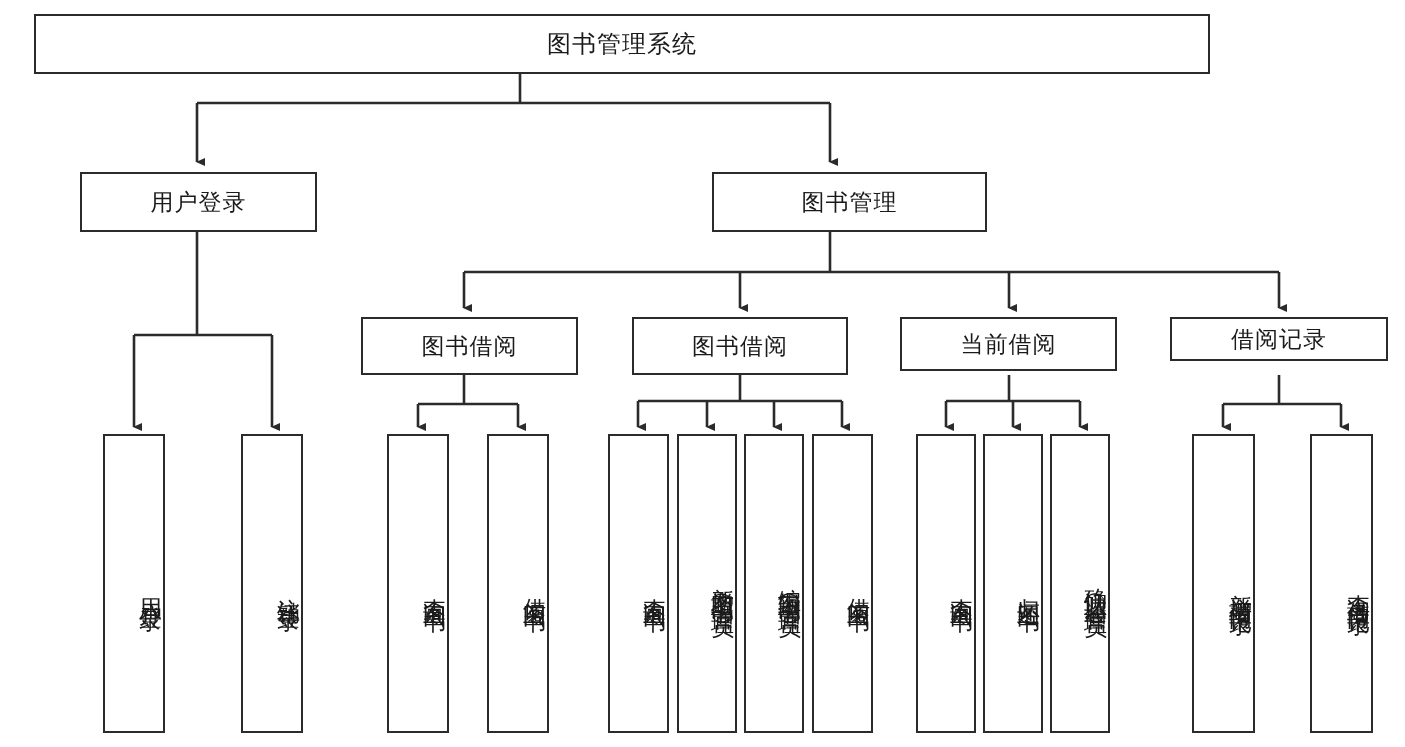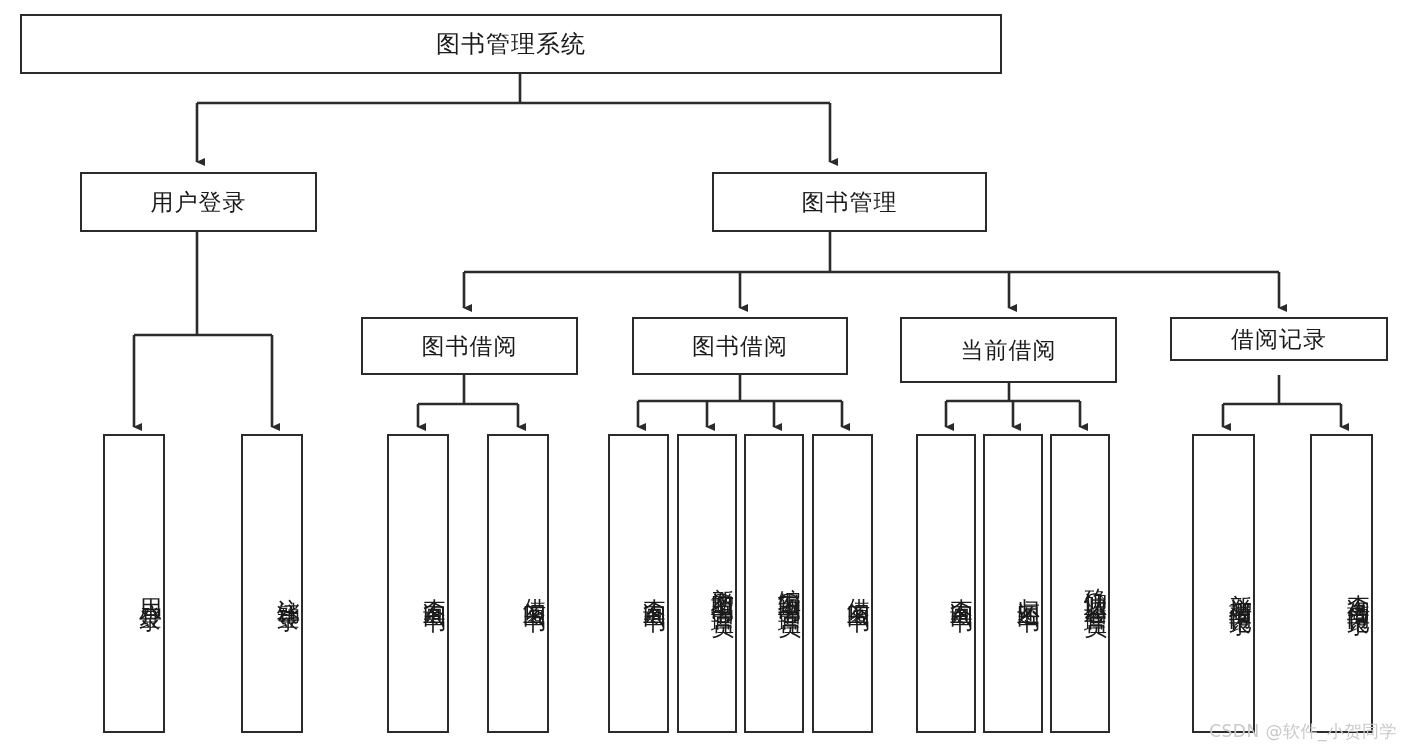--- a/index.html
+++ b/index.html
@@ -65,38 +65,38 @@
       <path d="M1013,401 L1013,427" marker-end="url(#arw)"></path>
       <path d="M1080,401 L1080,427" marker-end="url(#arw)"></path>
 
       <path d="M1279,375 L1279,404"></path>
       <path d="M1223,404 L1341,404"></path>
       <path d="M1223,404 L1223,427" marker-end="url(#arw)"></path>
       <path d="M1341,404 L1341,427" marker-end="url(#arw)"></path>
     </g>
   </svg>
 
-  <div class="node h root" style="left:20px;top:14px;width:982px;height:60px;font-family:Liberation Serif, serif;">
+  <div class="node h root" style="left:34px;top:14px;width:1176px;height:60px;font-family:Liberation Serif, serif;">
     <span>图书管理系统</span>
   </div>
 
   <div class="node h" style="left:80px;top:172px;width:237px;height:60px;">
     <span>用户登录</span>
   </div>
   <div class="node h" style="left:712px;top:172px;width:275px;height:60px;">
     <span>图书管理</span>
   </div>
 
   <div class="node h" style="left:361px;top:317px;width:217px;height:58px;">
     <span>图书借阅</span>
   </div>
   <div class="node h" style="left:632px;top:317px;width:216px;height:58px;">
     <span>图书借阅</span>
   </div>
-  <div class="node h" style="left:900px;top:317px;width:217px;height:66px;">
+  <div class="node h" style="left:900px;top:317px;width:217px;height:54px;">
     <span>当前借阅</span>
   </div>
   <div class="node h" style="left:1170px;top:317px;width:218px;height:44px;">
     <span>借阅记录</span>
   </div>
 
   <div class="node v" style="left:103px;top:434px;width:62px;height:299px;">
     <span>用户登录</span>
   </div>
   <div class="node v" style="left:241px;top:434px;width:62px;height:299px;">
@@ -133,14 +133,13 @@
     <span>确认归还（管理员）</span>
   </div>
 
   <div class="node v" style="left:1192px;top:434px;width:63px;height:299px;">
     <span>新增借阅记录</span>
   </div>
   <div class="node v" style="left:1310px;top:434px;width:63px;height:299px;">
     <span>查询借阅记录</span>
   </div>
 
-  <div class="wm">CSDN @软件_小贺同学</div>
 </div>
 
 </body></html>

